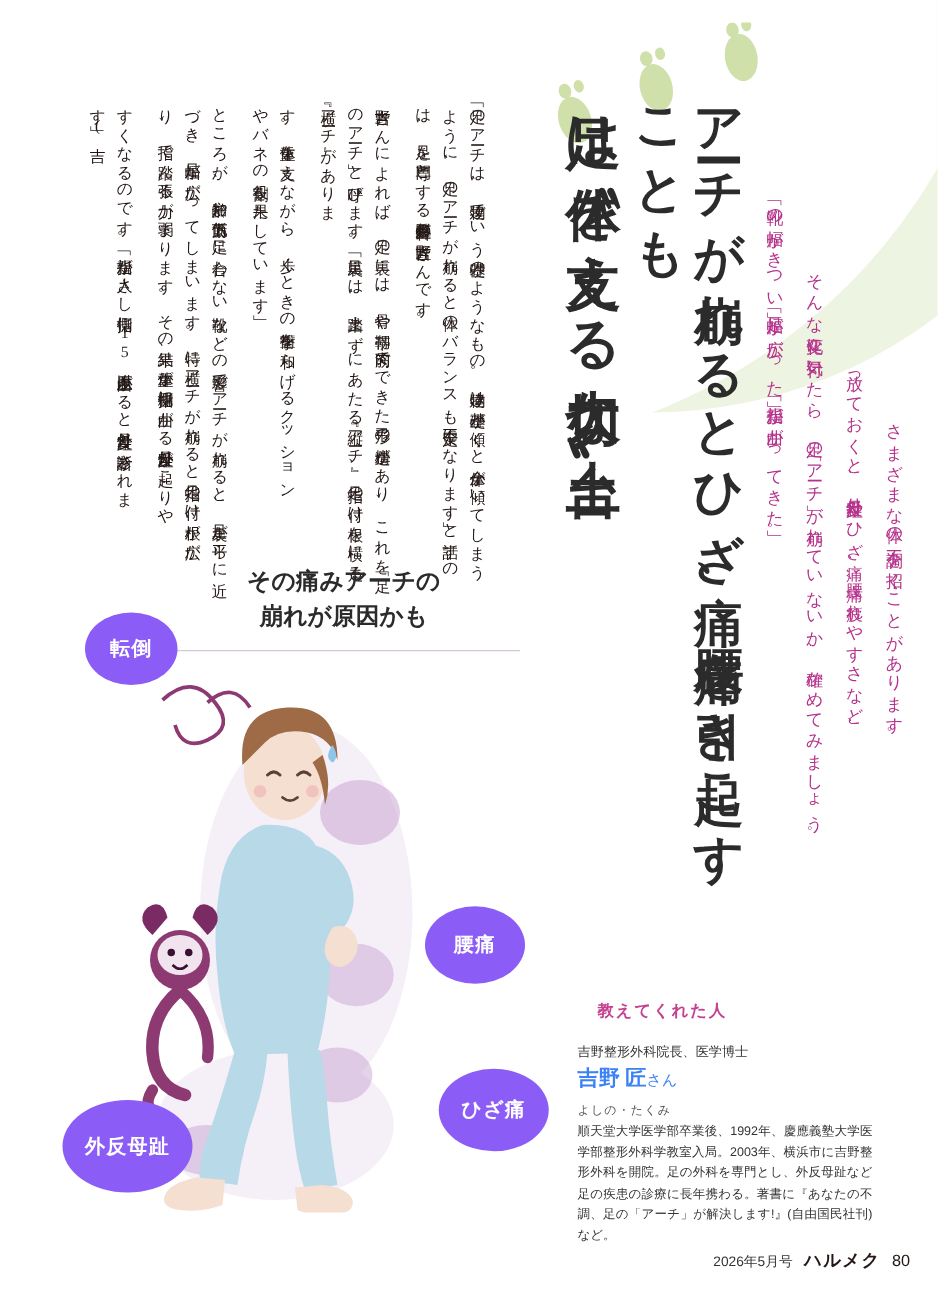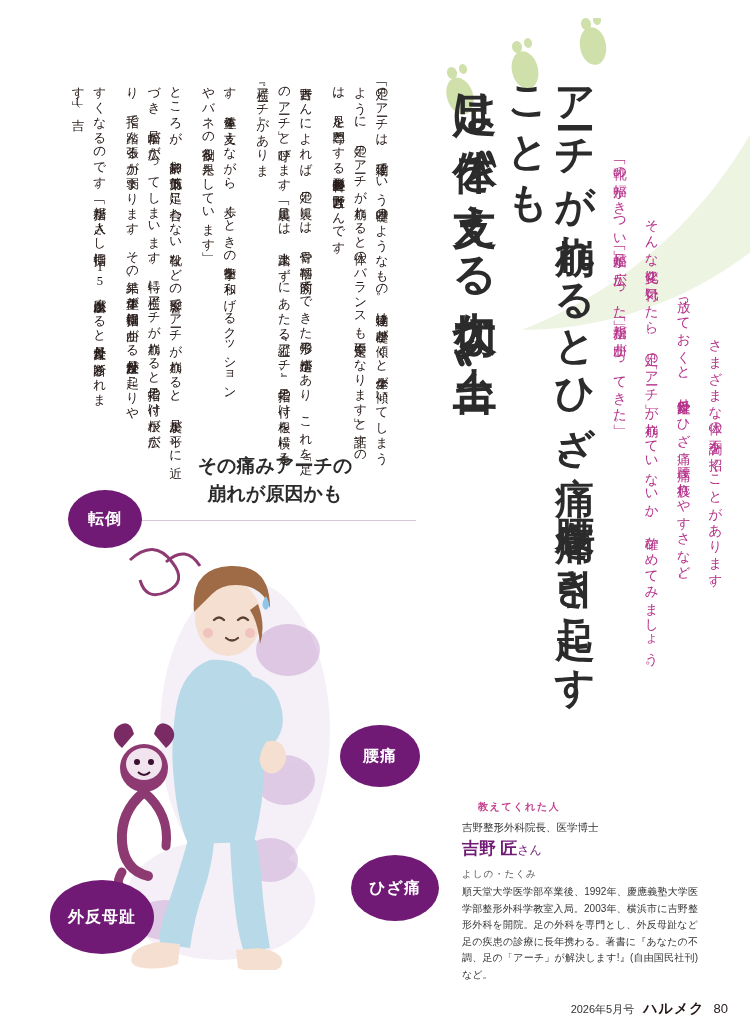--- a/index.html
+++ b/index.html
@@ -149,21 +149,21 @@
     left: 70px;
     top: 500px;
     width: 350px;
     height: 470px;
     z-index: 3;
   }
 
   
   .bubble {
     position: absolute;
-    background: #701a75;
+    background: #8b5cf6;
     color: #ffffff;
     border-radius: 50%;
     display: flex;
     align-items: center;
     justify-content: center;
     font-family: "Liberation Serif", serif;
     font-weight: bold;
     letter-spacing: 1px;
     z-index: 6;
     text-align: center;
@@ -177,38 +177,38 @@
   
   .expert {
     position: absolute;
     left: 462px;
     top: 800px;
     width: 236px;
     z-index: 5;
   }
   .expert-label {
     font-family: "Liberation Sans", sans-serif;
-    font-size: 10px;
+    font-size: 13px;
     font-weight: bold;
     color: #c4418e;
     letter-spacing: 1.6px;
-    margin-bottom: 7px;
+    margin-bottom: 17px;
     padding-left: 16px;
   }
   .expert-role {
     font-family: "Liberation Sans", sans-serif;
     font-size: 10.5px;
     color: #333;
     margin-bottom: 2px;
   }
   .expert-name {
     font-family: "Liberation Serif", serif;
     font-size: 17px;
     font-weight: bold;
-    color: #701a75;
+    color: #3b82f6;
     margin-bottom: 8px;
   }
   .expert-name .suffix { font-size: 12px; font-weight: normal; }
   .expert-kana {
     font-family: "Liberation Sans", sans-serif;
     font-size: 9.5px;
     color: #555;
     letter-spacing: 1px;
     margin-bottom: 3px;
   }

